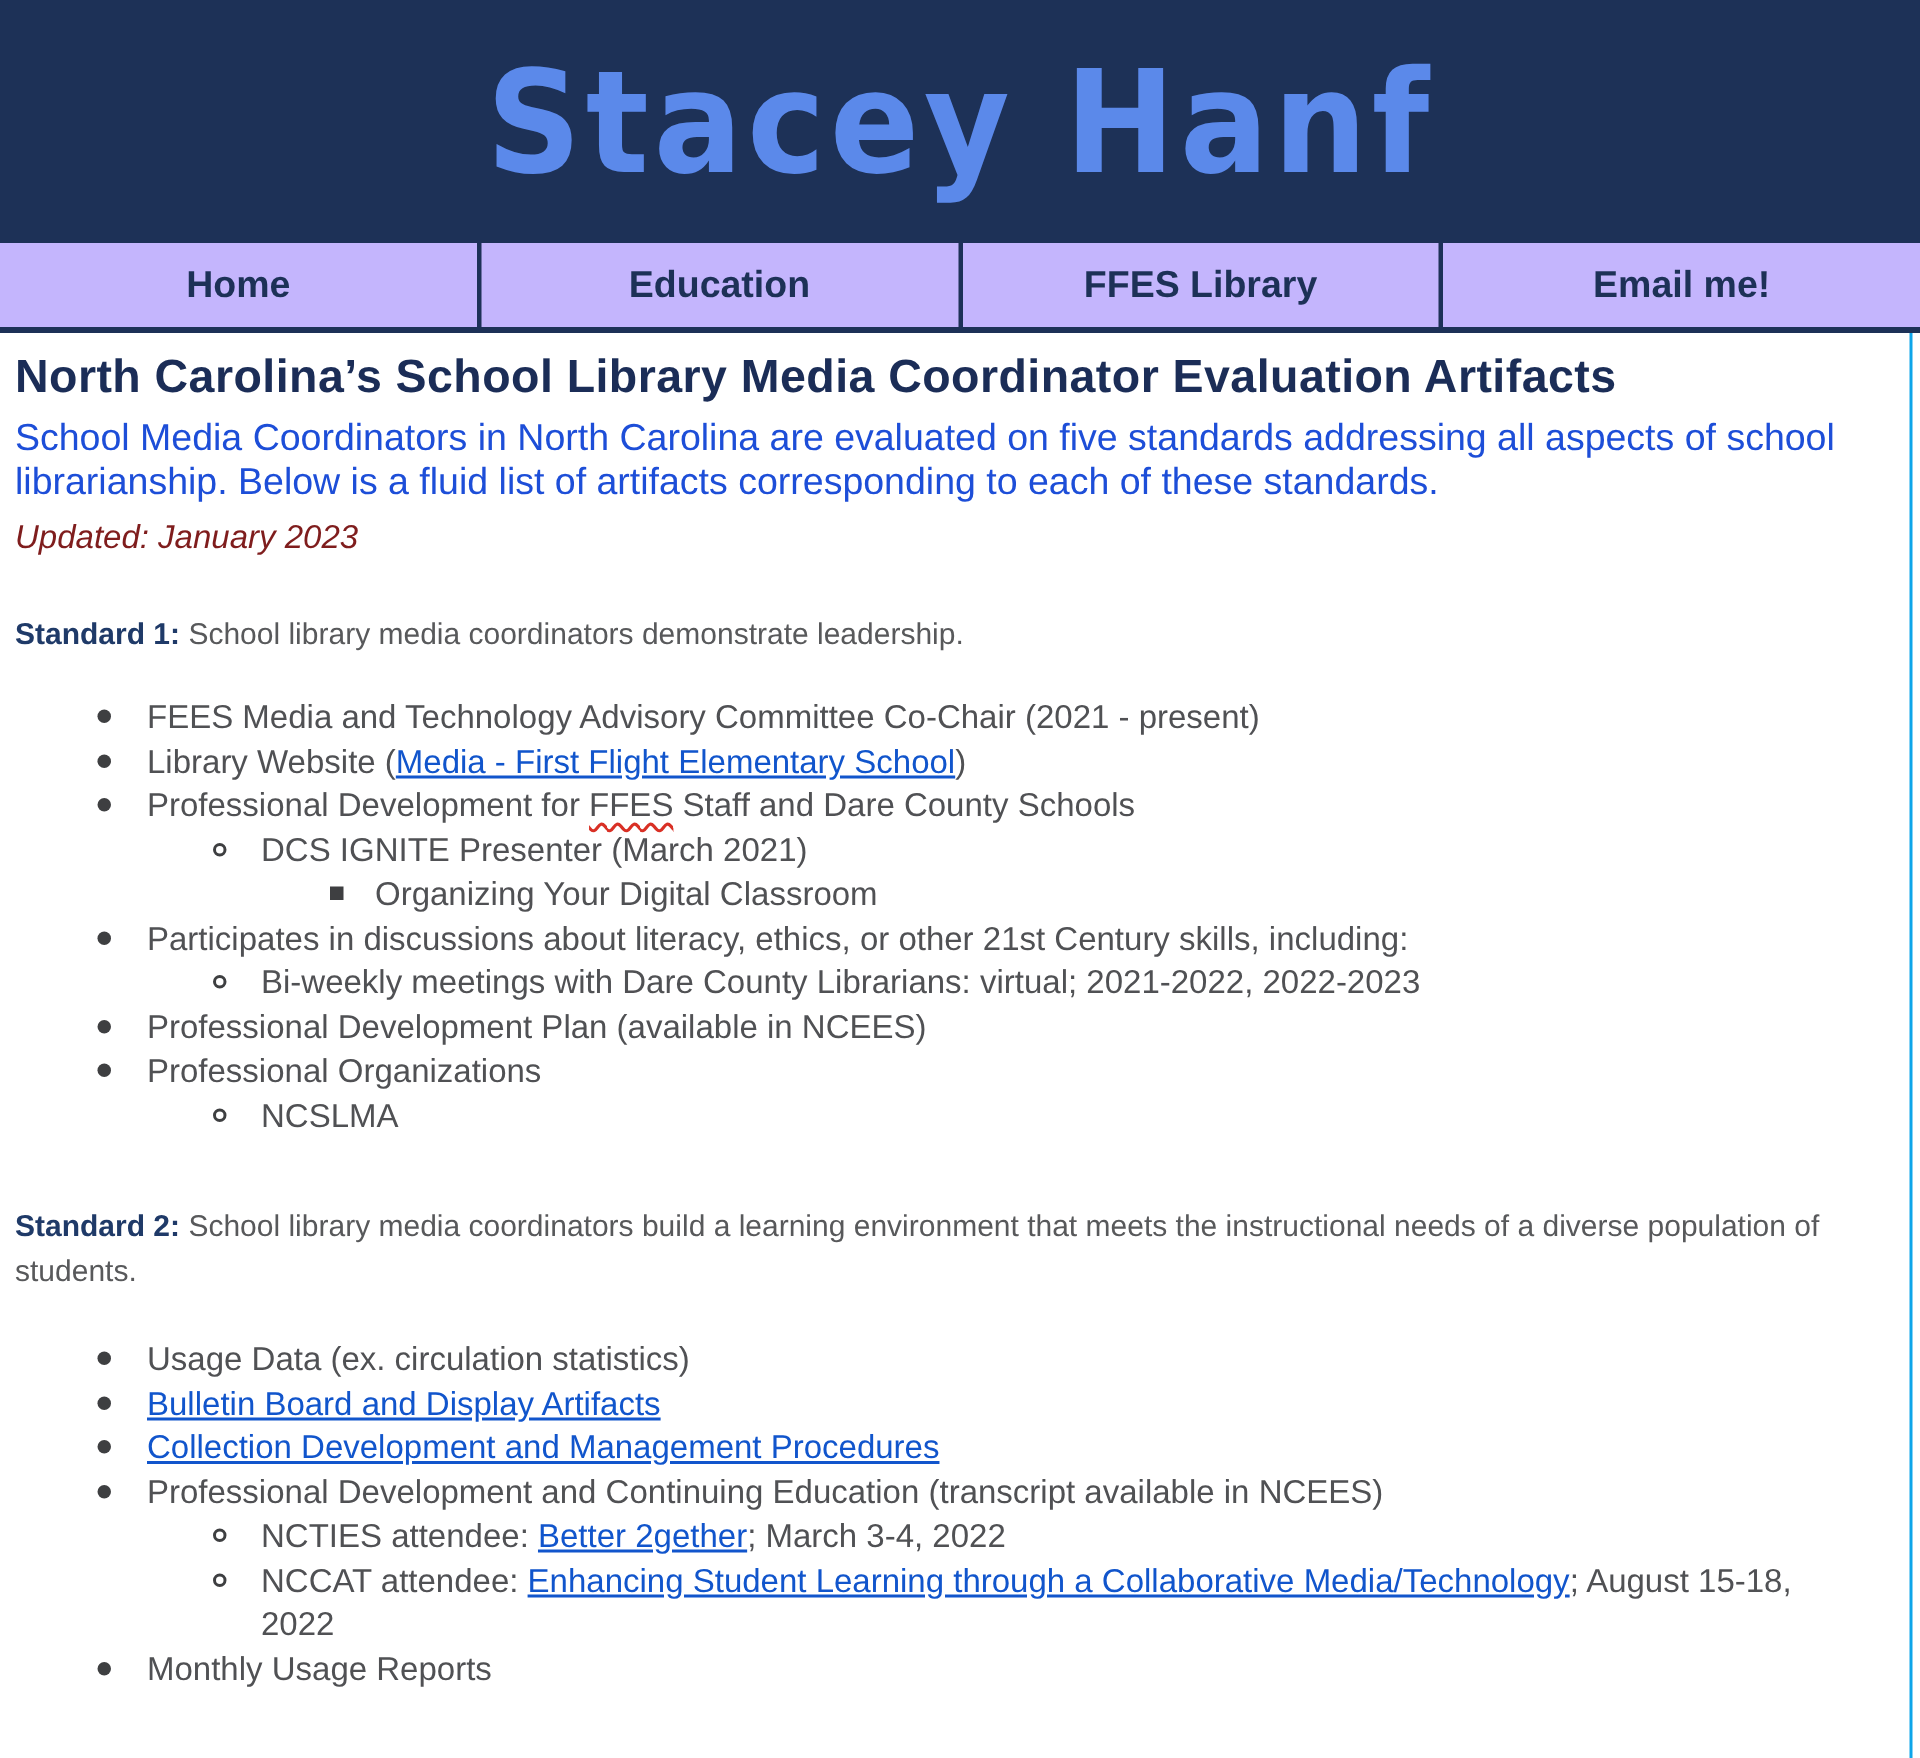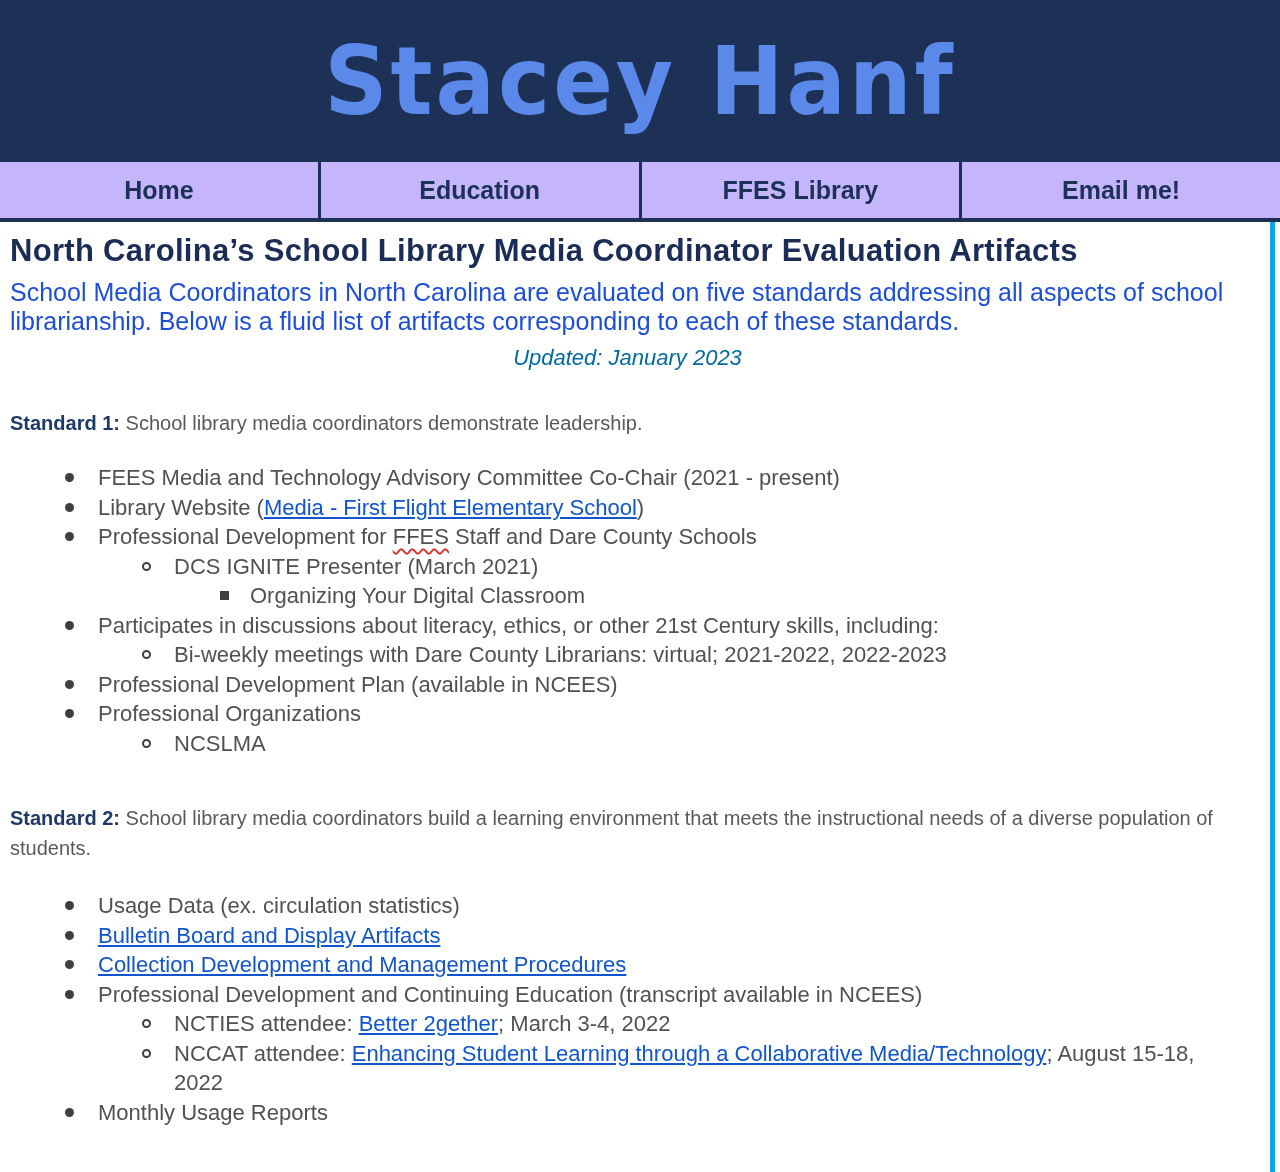--- a/index.html
+++ b/index.html
@@ -49,21 +49,21 @@
     color: #1d3157;
     border-right: 3px solid #1d3157;
     cursor: pointer;
   }
   .nav-item:last-child { border-right: none; }
 
   
   .content {
     flex: 1 1 auto;
     background: #ffffff;
-    border-right: 5px solid #0ea5e9;
+    border-right: 2px solid #0ea5e9;
     margin-right: 5px;
     padding: 9px 25px 0 10px;
   }
   .page-title {
     font-size: 31px;
     font-weight: 800;
     color: #1b2d57;
     letter-spacing: 0.3px;
     margin: 2px 0 9px 0;
     white-space: nowrap;
@@ -71,22 +71,21 @@
   .intro {
     font-size: 25px;
     line-height: 29px;
     color: #1d4ed8;
     max-width: 1238px;
     margin-bottom: 9px;
   }
   .updated {
     font-size: 22px;
     font-style: italic;
-    color: #0369a1;
-    text-align: center;
+    color: #7f1d1d;
   }
 
   .standard-heading {
     font-size: 20px;
     line-height: 30px;
     max-width: 1245px;
   }
   .standard-1 .standard-heading { margin-top: 37px; }
   .standard-2 .standard-heading { margin-top: 45px; }
   .standard-label { color: #1f3a68; font-weight: 700; }

